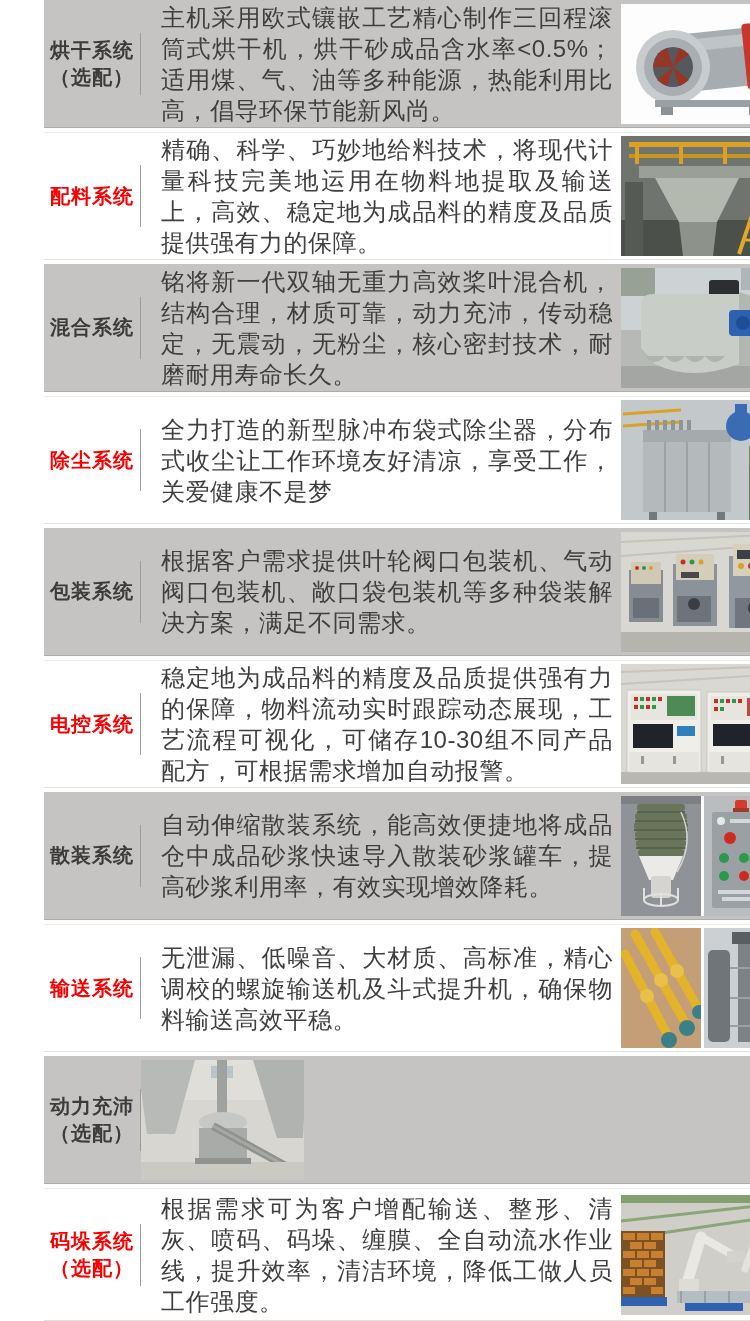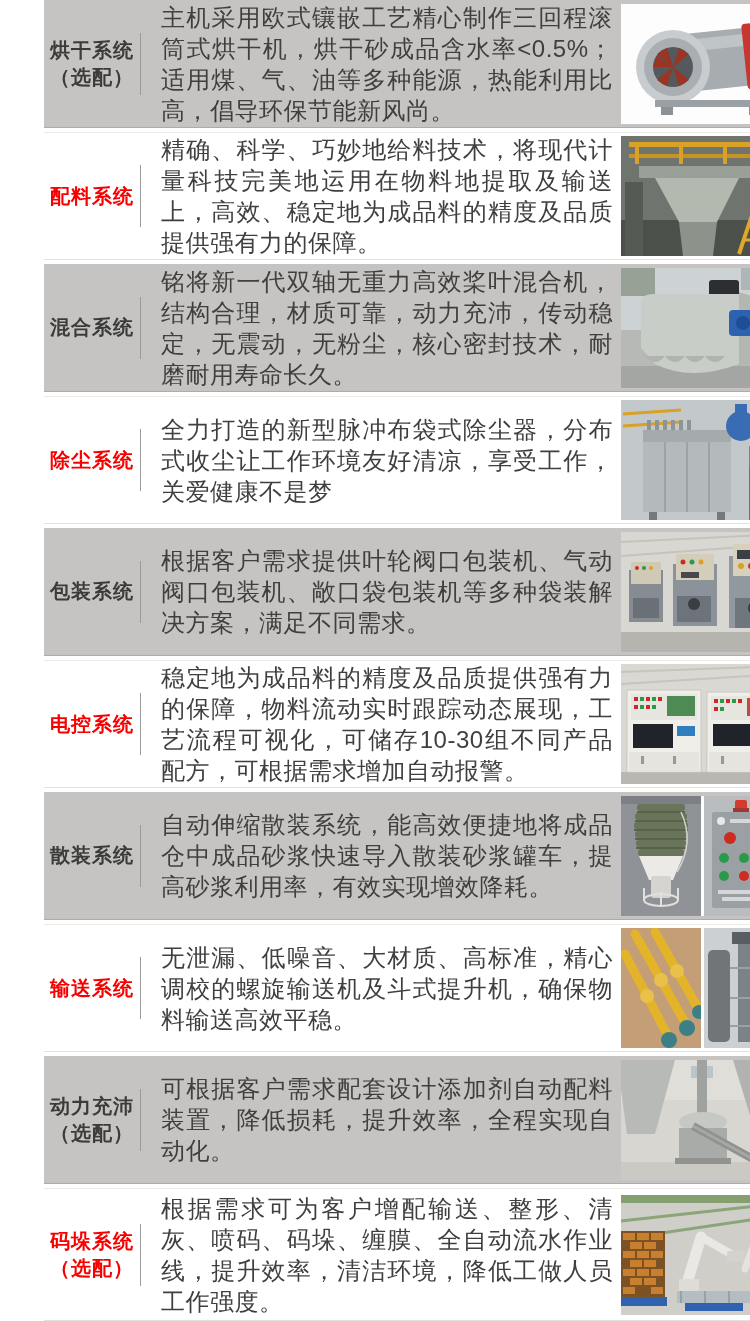--- a/index.html
+++ b/index.html
@@ -376,23 +376,20 @@
       </svg>
     </div>
   </section>
 
   <section class="row gray">
     <div class="title-cell">
       <span class="t-main">动力充沛</span>
       <span class="t-sub">（选配）</span>
     </div>
     <div class="divider"></div>
-    <div class="desc-cell">
-      <p class="desc">可根据客户需求配套设计添加剂自动配料装置，降低损耗，提升效率，全程实现自动化。</p>
-    </div>
     <div class="photo-cell">
       <svg width="163" height="120" viewBox="0 0 163 120">
         <rect width="163" height="120" fill="#d8d6d1"></rect>
         <rect width="163" height="40" fill="#e0ded9"></rect>
         <g fill="#b9c5c9">
             <rect x="10" y="8" width="22" height="12"></rect>
             <rect x="70" y="6" width="22" height="12"></rect>
             <rect x="128" y="8" width="22" height="12"></rect>
           </g>
         <path d="M-4 0 L54 0 L34 74 L6 74 Z" fill="#b7bab6"></path>

